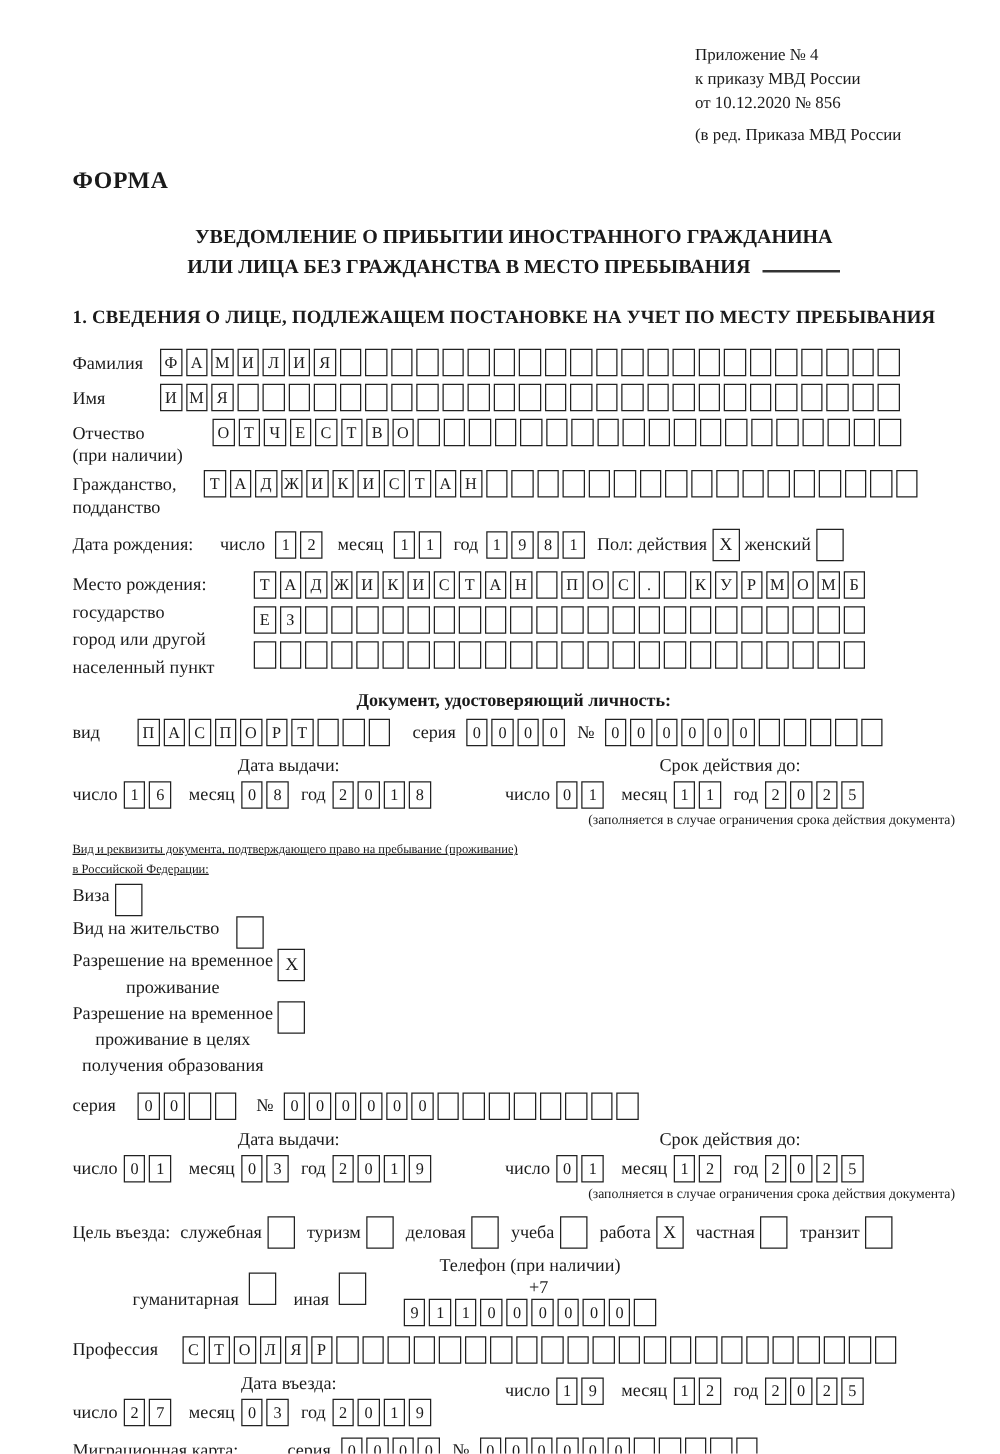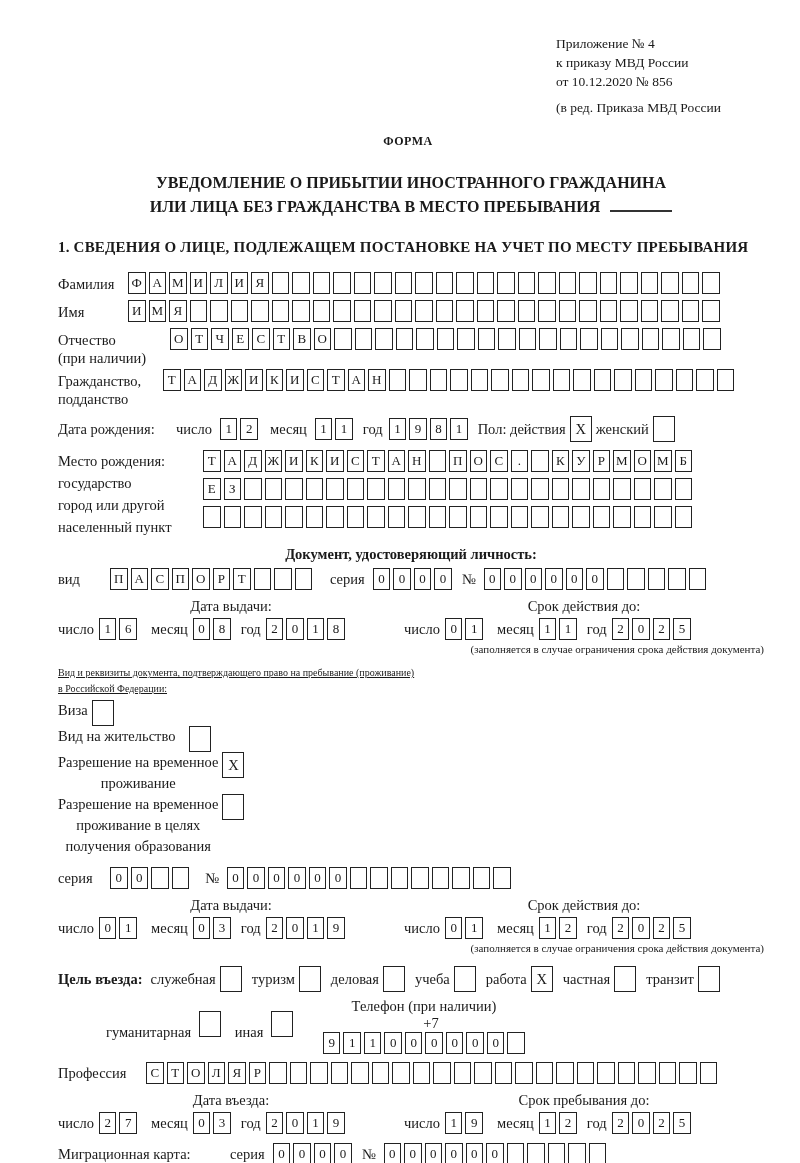--- a/index.html
+++ b/index.html
@@ -10,21 +10,21 @@
     background:#fff;
     font-family:"Liberation Serif","DejaVu Serif",serif;
     color:#1a1a1a;
     box-sizing:border-box;
     padding:34px 36px 0 58px;
     overflow:hidden;
   }
   
   .appendix{width:208px;margin-left:auto;font-size:13.5px;line-height:1.42;}
   .appendix .grp2{margin-top:7px;}
-  .forma{font-weight:bold;font-size:12px;text-align:center;margin:16px 6px 0 0;letter-spacing:.5px;}
+  .forma{font-weight:bold;font-size:19px;text-align:left;margin:16px 6px 0 0;letter-spacing:.5px;}
   
   .title{margin-top:22px;text-align:center;font-weight:bold;font-size:16px;line-height:1.5;}
   .title .uline{display:inline-block;width:62px;border-bottom:2px solid #333;height:14px;margin-left:10px;}
   .sec-heading{margin-top:20px;font-weight:bold;font-size:15px;letter-spacing:.2px;white-space:nowrap;}
   
   .frow{display:flex;align-items:flex-start;margin-top:6px;}
   .flabel{font-size:14.5px;line-height:1.25;padding-top:3px;flex:0 0 auto;}
   .flabel .l2{display:block;}
   .w70{width:70px;} .w105{width:105px;} .w112{width:112px;} .w145{width:145px;}
   .cells{display:inline-flex;gap:3px;flex:0 0 auto;}
@@ -530,21 +530,21 @@
             <span class="cell">0</span>
             <span class="cell">2</span>
             <span class="cell">5</span>
           </span>
       </div>
       <div class="dnote">(заполняется в случае ограничения срока действия документа)</div>
     </div>
   </div>
 
   <div class="purpose">
-    <span style="margin-right:8px;font-weight:bold;">Цель въезда:</span>
+    <span style="margin-right:8px;">Цель въезда:</span>
     <span class="opt">
       <span>служебная</span>
       <span class="cb"></span>
     </span>
     <span class="opt">
       <span>туризм</span>
       <span class="cb"></span>
     </span>
     <span class="opt">
       <span>деловая</span>
@@ -646,21 +646,20 @@
         <span class="dl" style="margin-left:6px;">год</span>
         <span class="cells">
             <span class="cell">2</span>
             <span class="cell">0</span>
             <span class="cell">1</span>
             <span class="cell">9</span>
           </span>
       </div>
     </div>
     <div class="dcol-r">
-      <div class="dheading">Срок пребывания до:</div>
       <div class="dgroup">
         <span class="dl">число</span>
         <span class="cells">
             <span class="cell">1</span>
             <span class="cell">9</span>
           </span>
         <span class="dl" style="margin-left:10px;">месяц</span>
         <span class="cells">
             <span class="cell">1</span>
             <span class="cell">2</span>

